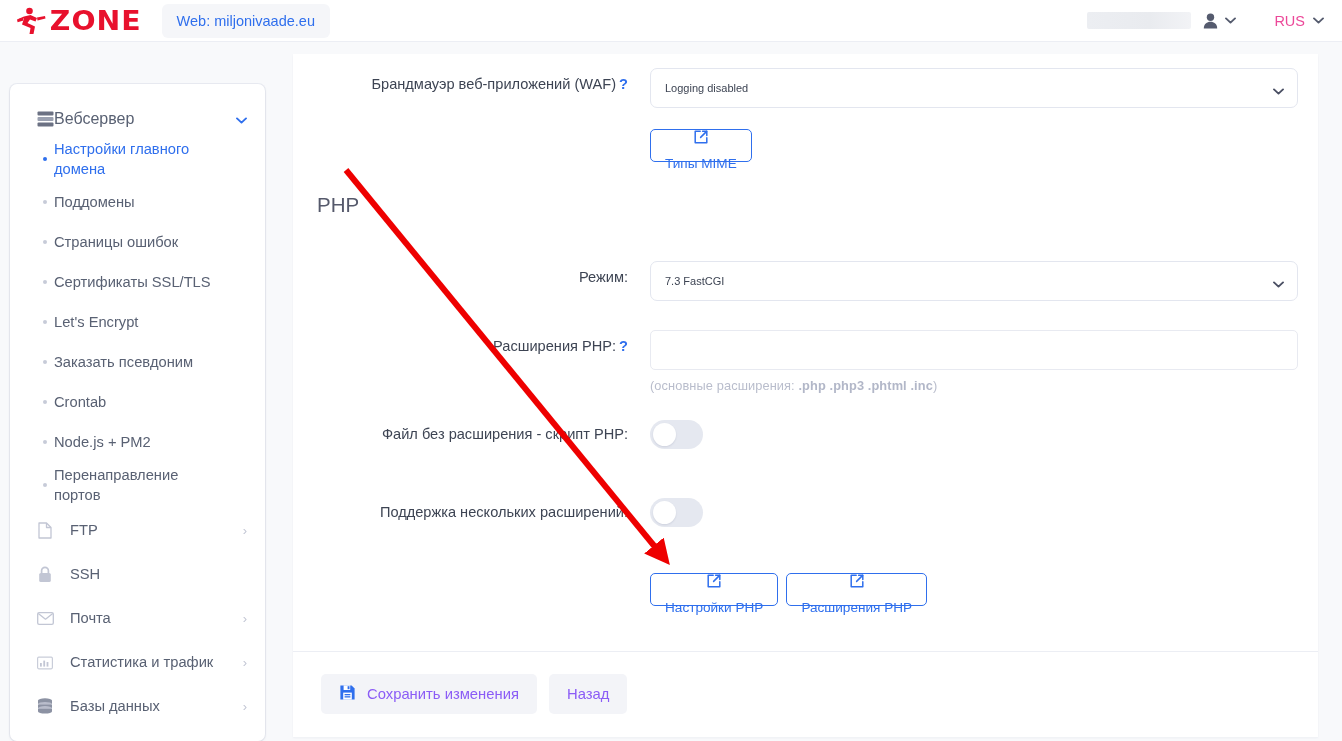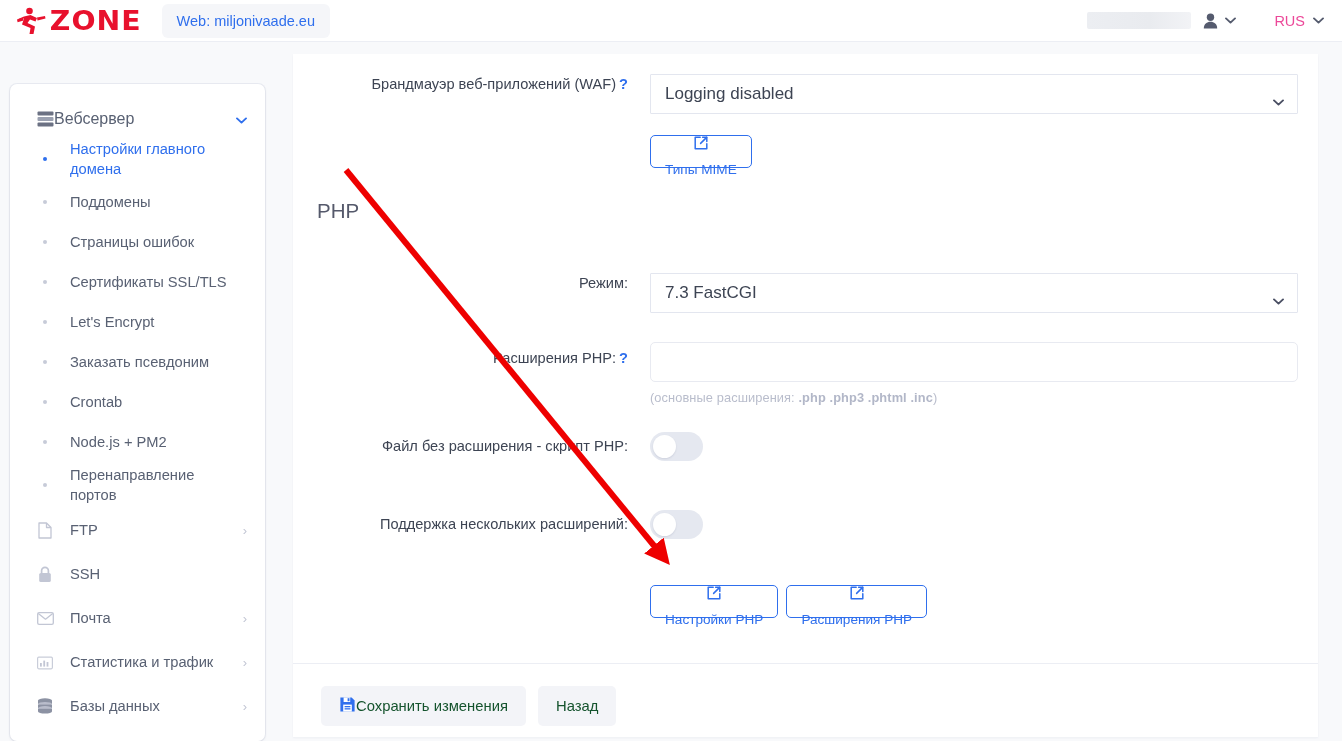--- a/index.html
+++ b/index.html
@@ -65,21 +65,21 @@
   .nav-sub {
     display: flex; align-items: center; min-height: 40px;
     padding: 3px 18px 3px 26px; cursor: pointer;
   }
   .bullet {
     flex: 0 0 18px; display: flex; align-items: center; justify-content: center;
   }
   .bullet i { width: 4px; height: 4px; border-radius: 50%; background: #c7cbd8; display: block; }
   .nav-sub.active .bullet i { background: #2f6fed; }
   .nav-sub-label {
-    margin-left: 16px; font-size: 14.7px; color: #596173; line-height: 20px;
+    font-size: 14.7px; color: #596173; line-height: 20px;
   }
   .nav-sub.active .nav-sub-label { color: #2f6fed; font-weight: 500; }
   .nav-item {
     display: flex; align-items: center; min-height: 44px;
     padding: 0 18px 0 26px; cursor: pointer;
   }
   .nav-item-label { margin-left: 16px; font-size: 14.7px; color: #596173; flex: 1; }
   .chev-right { margin-left: auto; color: #c2c6d4; font-size: 13px; line-height: 1; }
 
   
@@ -89,23 +89,23 @@
     box-shadow: 0 1px 2px rgba(40,50,90,.05);
   }
   .form-row { display: flex; align-items: flex-start; }
   .form-label {
     width: 357px; text-align: right; padding-right: 22px;
     font-size: 14.6px; color: #3d4453; line-height: 20px; padding-top: 6px;
   }
   .help-q { color: #2f6fed; font-weight: 700; margin-left: 3px; cursor: pointer; }
   .form-field { flex: 1; padding-right: 16px; }
   .select-box {
-    width: 648px; height: 40px; border: 1px solid #e3e6ef; border-radius: 1px;
+    width: 648px; height: 40px; border: 1px solid #e3e6ef; border-radius: 7px;
     background: #fff; display: flex; align-items: center; padding: 0 14px;
-    font-size: 17px; color: #3d4453; position: relative; cursor: pointer; margin-top: 6px;
+    font-size: 11px; color: #3d4453; position: relative; cursor: pointer;
   }
   .select-box .sel-caret { position: absolute; right: 13px; top: 16px; }
   .text-input {
     width: 648px; height: 40px; border: 1px solid #e8eaf1; border-radius: 5px;
     background: #fff; padding: 0 14px; font-size: 14.6px; color: #3d4453;
     outline: none; font-family: inherit;
   }
   .hint {
     margin-top: 8px; font-size: 12.8px; color: #b9bdcc; letter-spacing: .1px;
   }
@@ -126,23 +126,23 @@
     position: relative; cursor: pointer; display: block;
   }
   .toggle i {
     position: absolute; left: 3px; top: 3px; width: 23px; height: 23px;
     border-radius: 50%; background: #ffffff; display: block;
     box-shadow: 0 1px 2px rgba(40,50,90,.12);
   }
   .divider { height: 1px; background: #eceef4; margin: 0; }
   .footer-btns { display: flex; gap: 12px; padding: 22px 0 0 28px; }
   .flat-btn {
-    display: inline-flex; align-items: center; 
+    display: inline-flex; align-items: center; gap: 11px;
     height: 40px; padding: 0 18px; border: none; border-radius: 5px;
-    background: #f3f4f8; color: #14532d; font-size: 14.8px; cursor: pointer;
+    background: #f3f4f8; color: #8b5cf6; font-size: 14.8px; cursor: pointer;
     font-family: inherit;
   }
 
   
   .annot { position: absolute; left: 0; top: 0; width: 1342px; height: 741px; pointer-events: none; z-index: 30; }
 </style>
 </head>
 <body>
 
 <div id="root">

